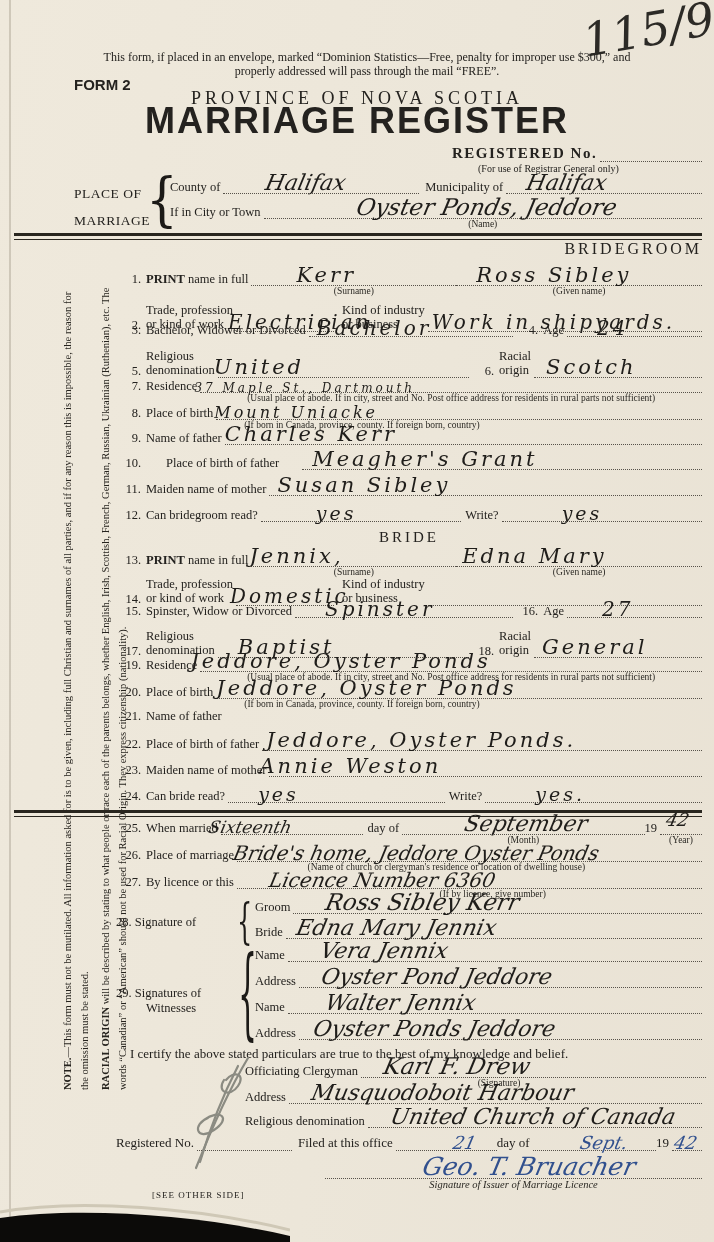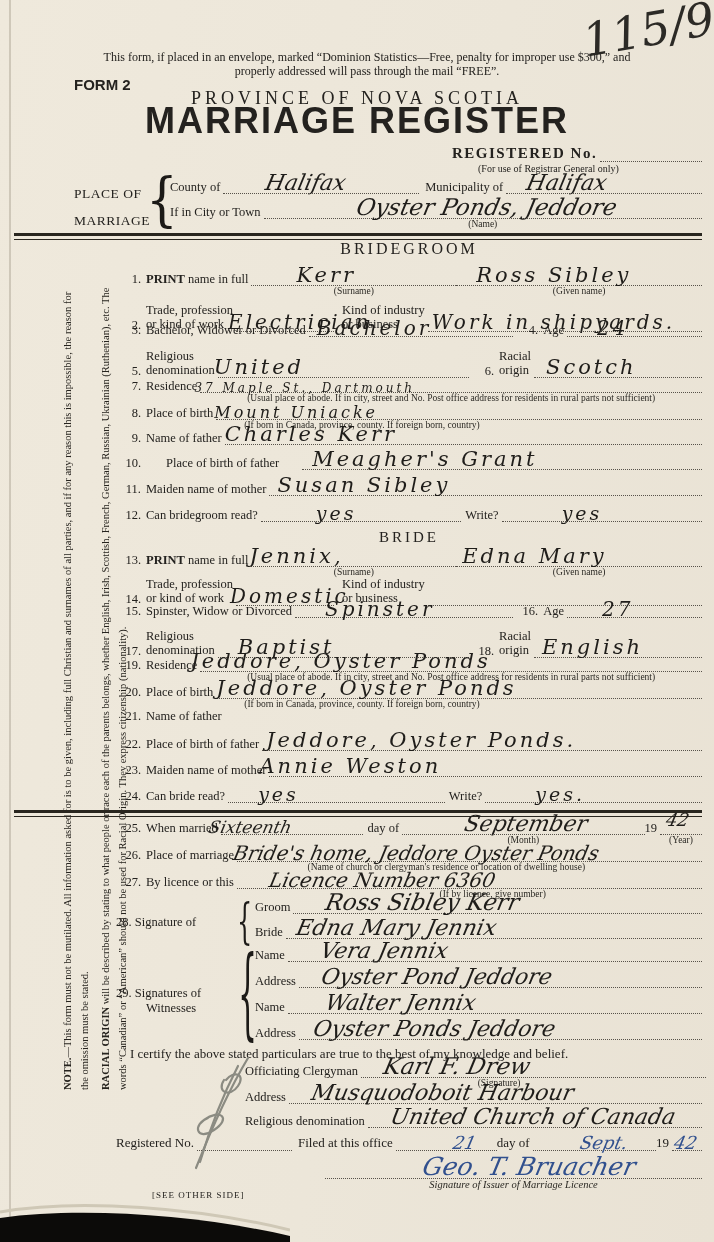--- a/index.html
+++ b/index.html
@@ -75,21 +75,21 @@
     </span>
   </div>
 
   <div class="dblrule" style="top:233px;"></div>
 
   <div class="vert-notes">
     <p><span class="b">NOTE.</span><span>—This form must not be mutilated.  All information asked for is to be given, including full Christian and surnames of all parties, and if for any reason this is impossible, the reason for the omission must be stated.</span></p>
     <p><span class="b">RACIAL ORIGIN</span><span> will be described by stating to what people or race each of the parents belongs, whether English, Irish, Scottish, French, German, Russian, Ukrainian (Ruthenian), etc.  The words “Canadian” or “American” should not be used for Racial Origin.  They express citizenship (nationality).</span></p>
   </div>
 
-  <div class="abs center" style="left:116px;right:12px;top:240px;font-size:16px;letter-spacing:3px;">BRIDEGROOM</div>
+  <div class="abs center" style="left:116px;right:12px;top:240px;font-size:16px;letter-spacing:3px;text-align:right;">BRIDEGROOM</div>
 
   <div class="row" style="left:116px;right:12px;top:270px;">
     <span class="num">1.</span>
     <span class="lbl"><span class="b">PRINT</span> <span>name in full</span></span>
     <span class="blank">
       <span class="hand print" style="left:45px;font-size:21px;">Kerr</span>
       <span class="sub">(Surname)</span>
     </span>
     <span class="blank" style="flex:1.2;">
       <span class="hand print" style="left:20px;font-size:21px;">Ross Sibley</span>
@@ -255,21 +255,21 @@
       </span>
     <span class="blank">
       <span class="hand print" style="left:20px;font-size:21px;">Baptist</span>
     </span>
     <span class="num">18.</span>
     <span class="lbl2">
         <span>Racial</span>
         <span>origin</span>
       </span>
     <span class="blank" style="flex:0 0 168px;">
-      <span class="hand print" style="left:8px;font-size:21px;">English</span>
+      <span class="hand print" style="left:8px;font-size:21px;">General</span>
     </span>
   </div>
 
   <div class="row" style="left:116px;right:12px;top:656px;">
     <span class="num">19.</span>
     <span class="lbl">Residence</span>
     <span class="blank">
       <span class="hand print" style="left:-10px;font-size:21px;">Jeddore, Oyster Ponds</span>
       <span class="sub">(Usual place of abode.  If in city, street and No.  Post office address for residents in rural parts not sufficient)</span>
     </span>

